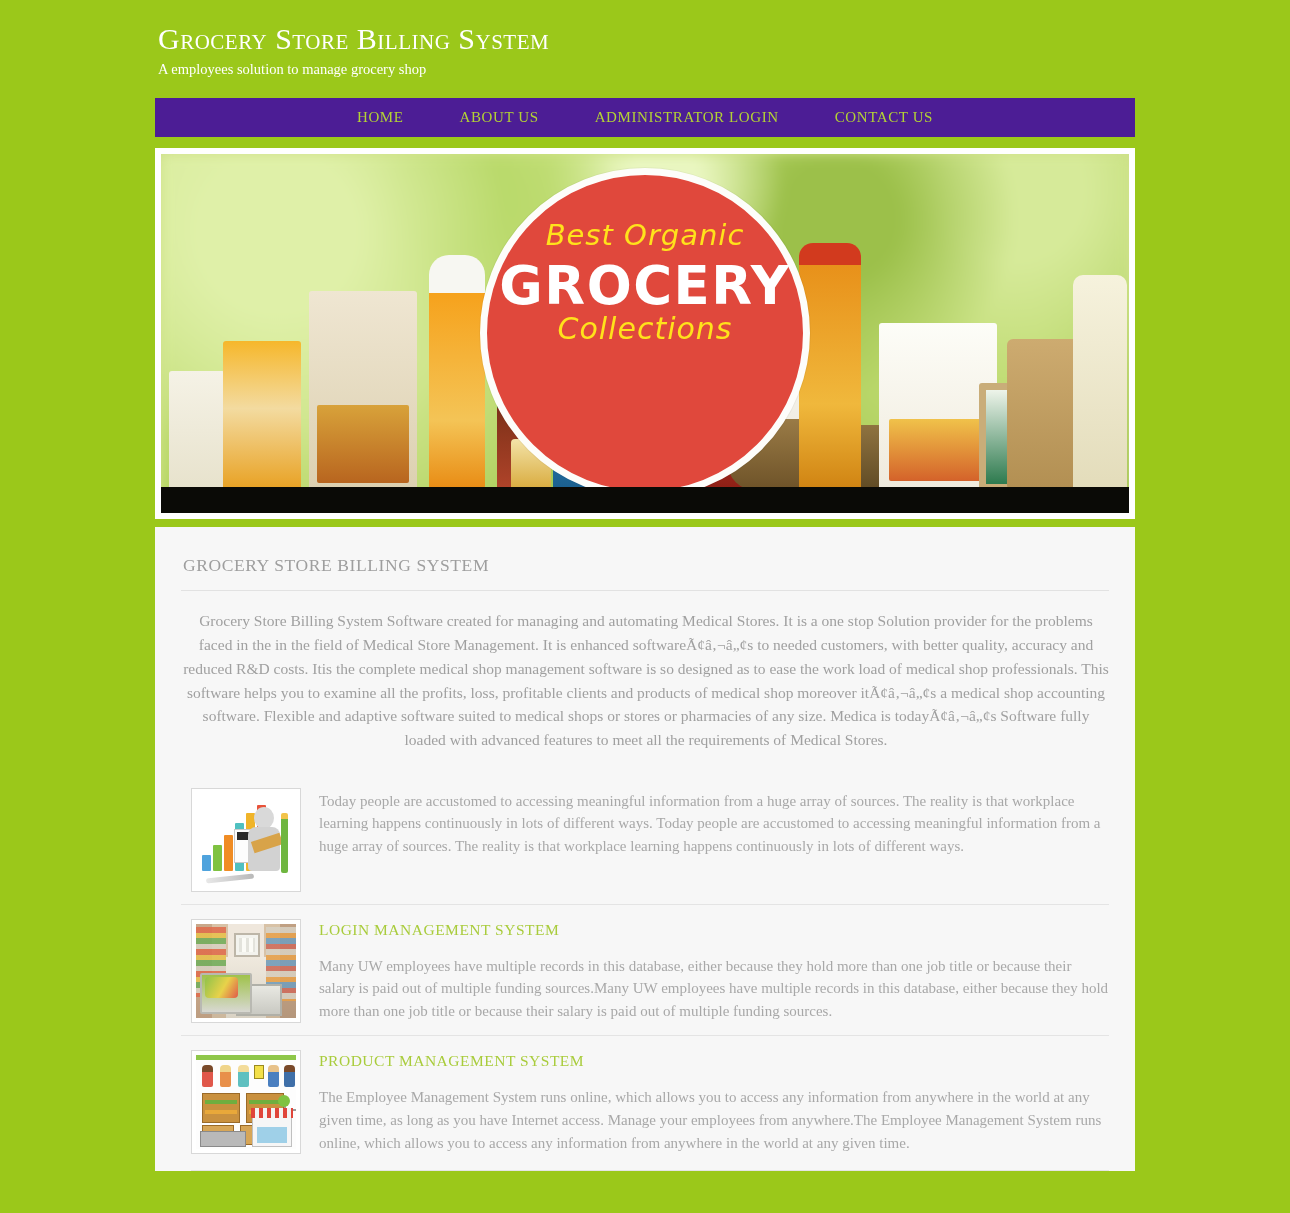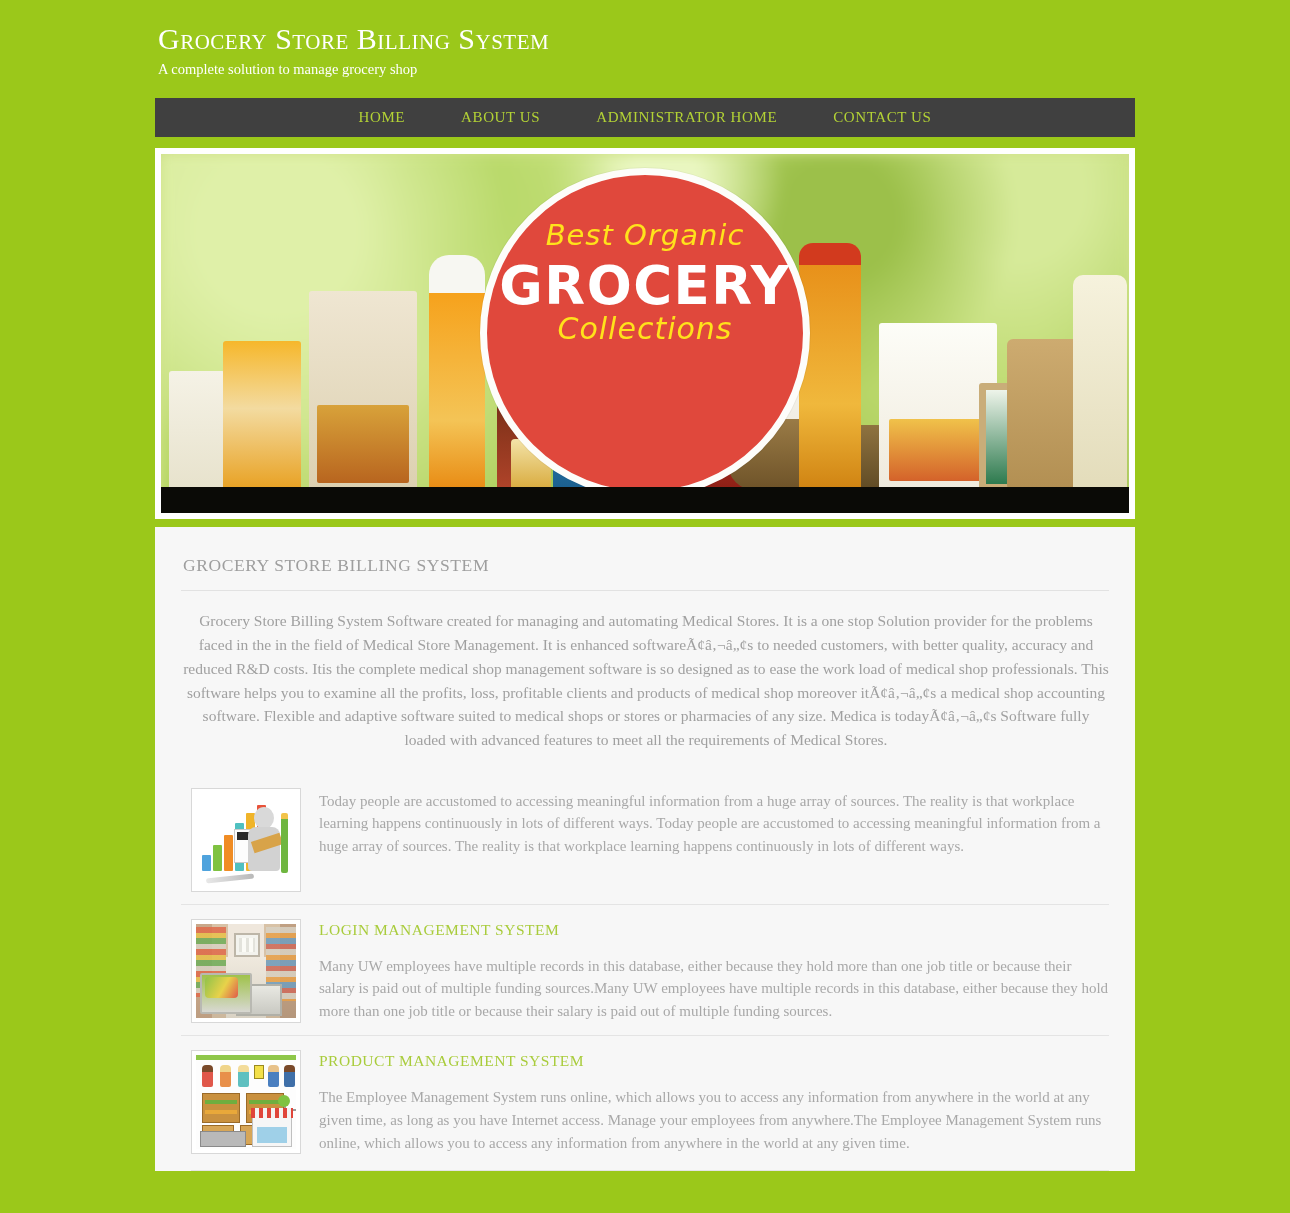--- a/index.html
+++ b/index.html
@@ -33,21 +33,21 @@
     font-size: 14.5px;
     color: #ffffff;
     margin: 0;
     line-height: 1.2;
   }
 
   
   .navbar {
     width: 980px;
     margin: 10px auto 0 auto;
-    background: #404040;
+    background: #4c1d95;
     border-bottom: 3px solid #9bc81a;
     height: 42px;
     display: flex;
     align-items: center;
     justify-content: center;
   }
   .navbar ul {
     list-style: none;
     margin: 0; padding: 0;
     display: flex;
@@ -294,33 +294,33 @@
   }
   .bottom-rule { height: 1px; background: #e4e4e4; margin: 4px 0 0 10px; }
 </style>
 </head>
 <body>
 
 <div class="page">
 
   <div class="site-header">
     <h1 class="site-title">Grocery Store Billing System</h1>
-    <p class="site-tagline">A complete solution to manage grocery shop</p>
+    <p class="site-tagline">A employees solution to manage grocery shop</p>
   </div>
 
   <nav class="navbar">
     <ul>
       <li>
         <a href="#">HOME</a>
       </li>
       <li>
         <a href="#">ABOUT US</a>
       </li>
       <li>
-        <a href="#">ADMINISTRATOR HOME</a>
+        <a href="#">ADMINISTRATOR LOGIN</a>
       </li>
       <li>
         <a href="#">CONTACT US</a>
       </li>
     </ul>
   </nav>
 
   <div class="banner-frame">
     <div class="banner">
       <div class="banner-bg"></div>

